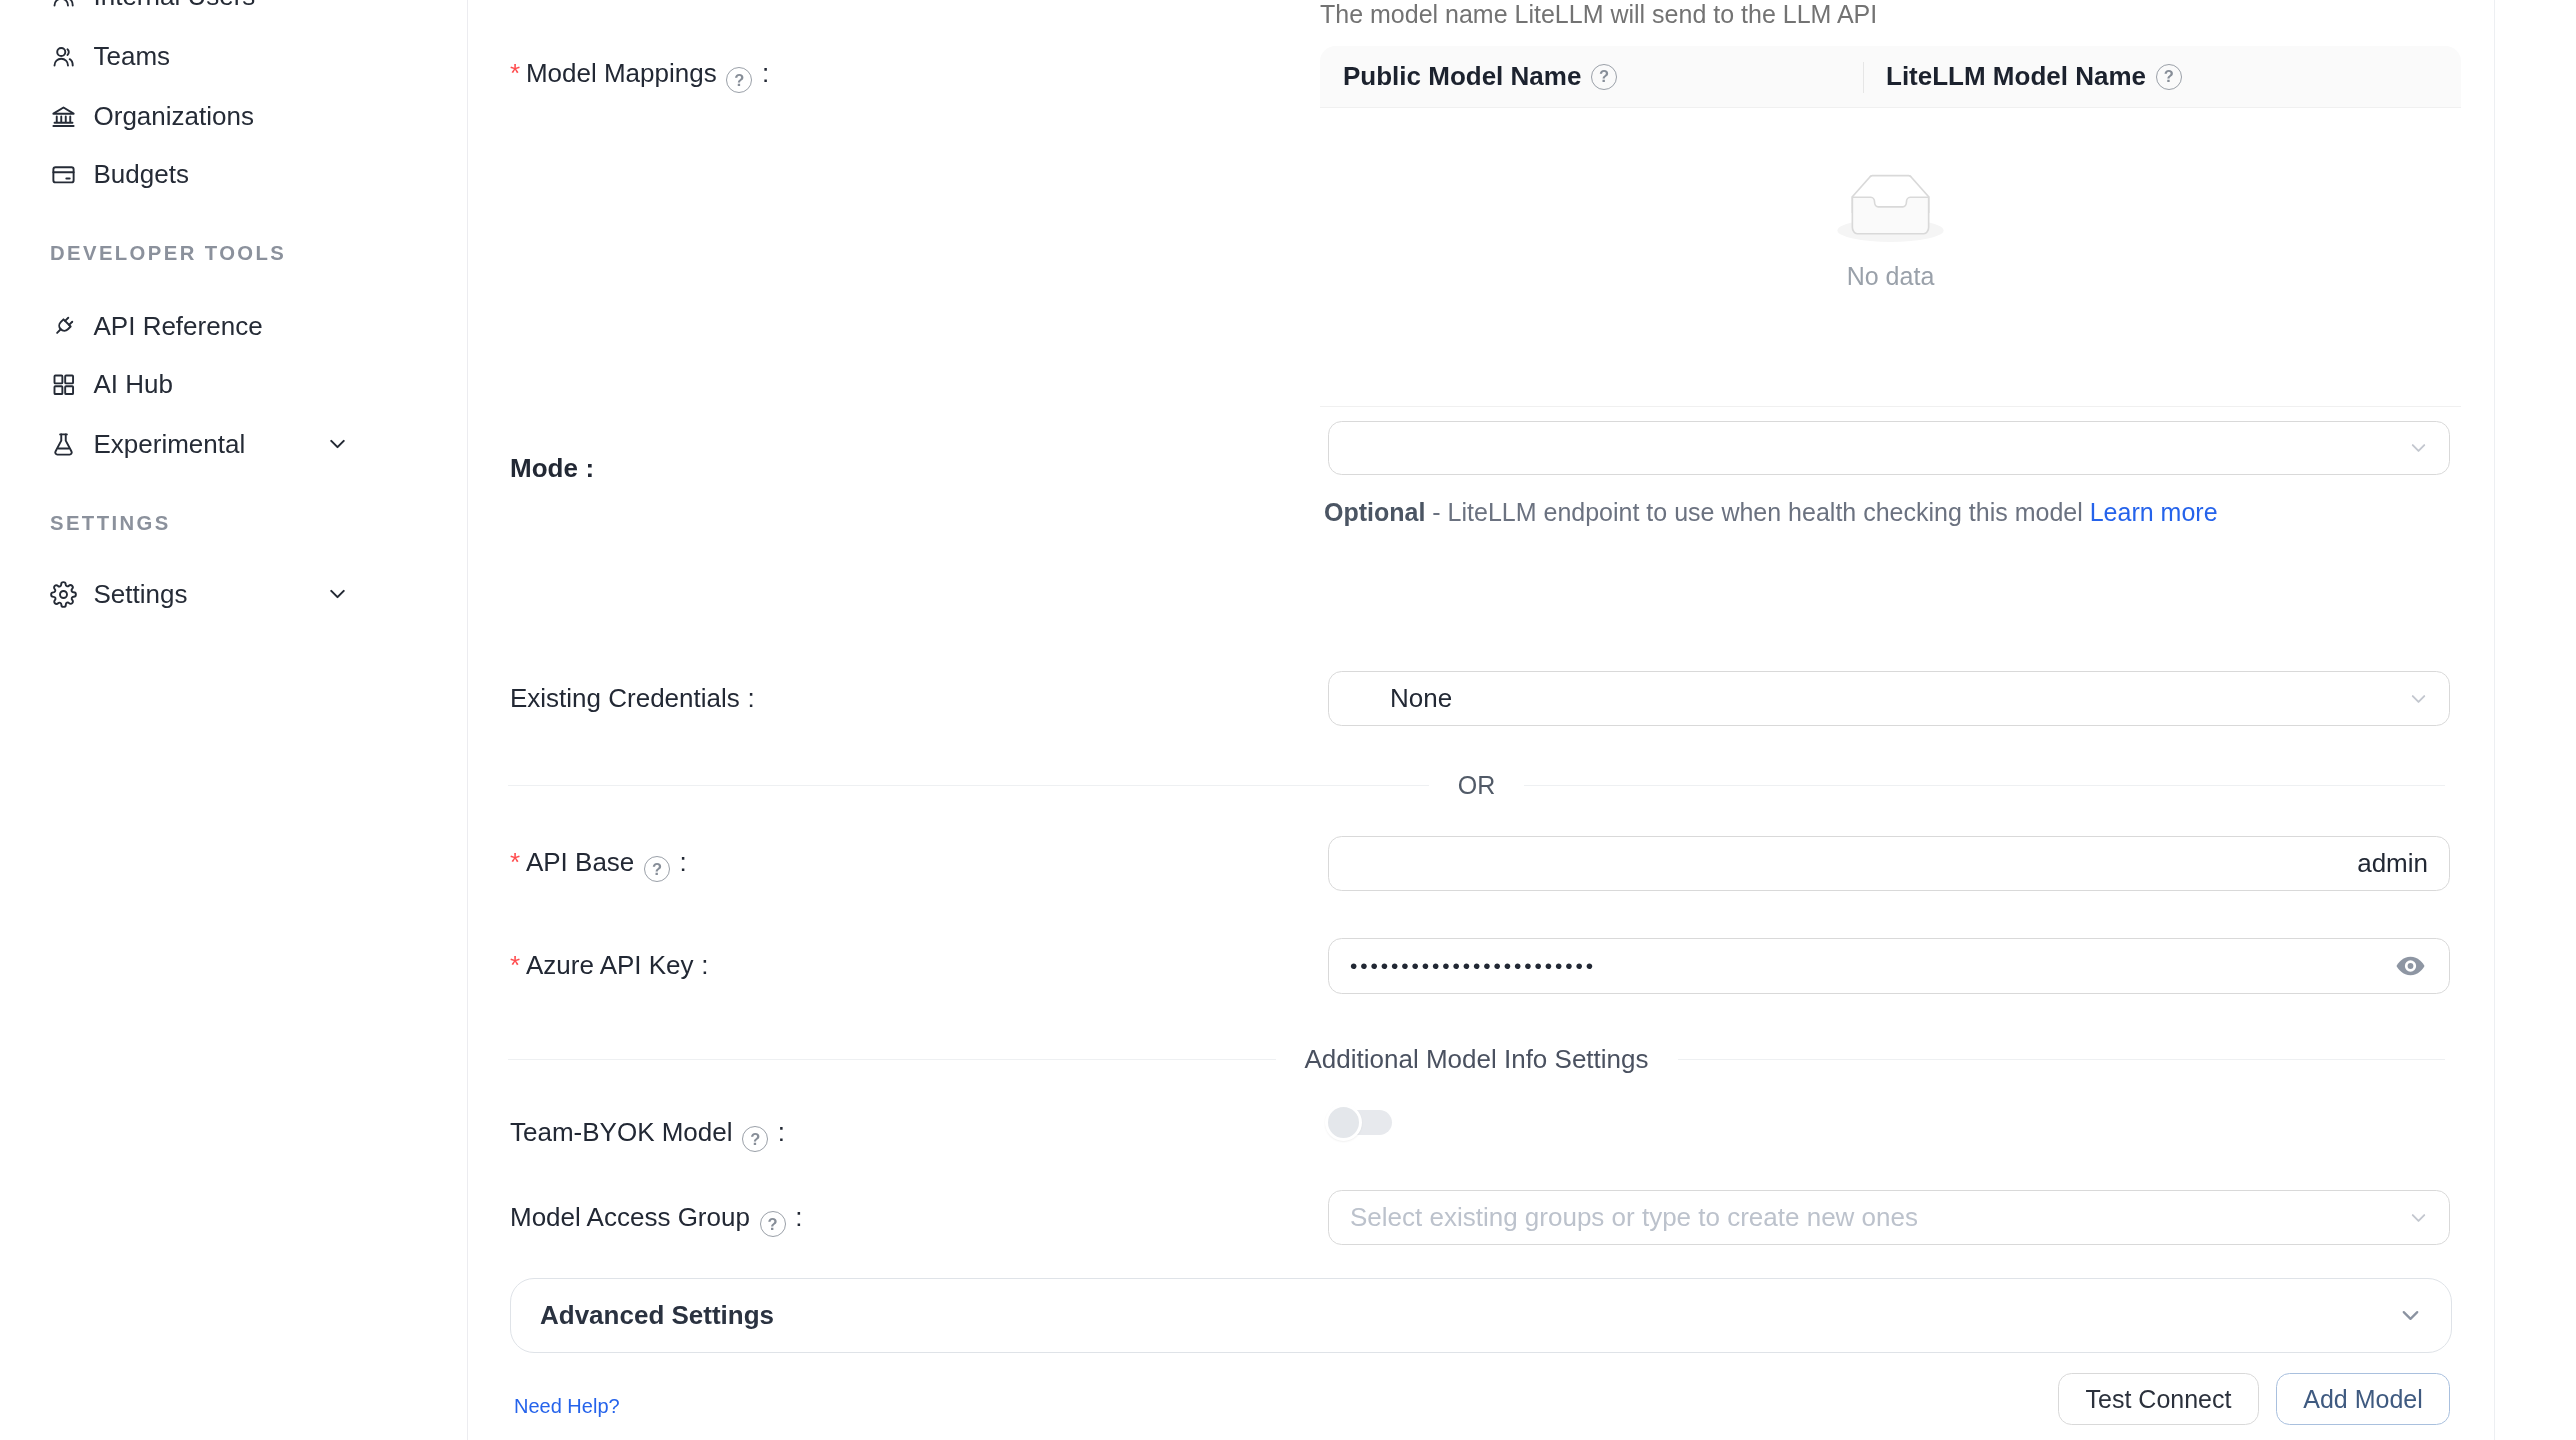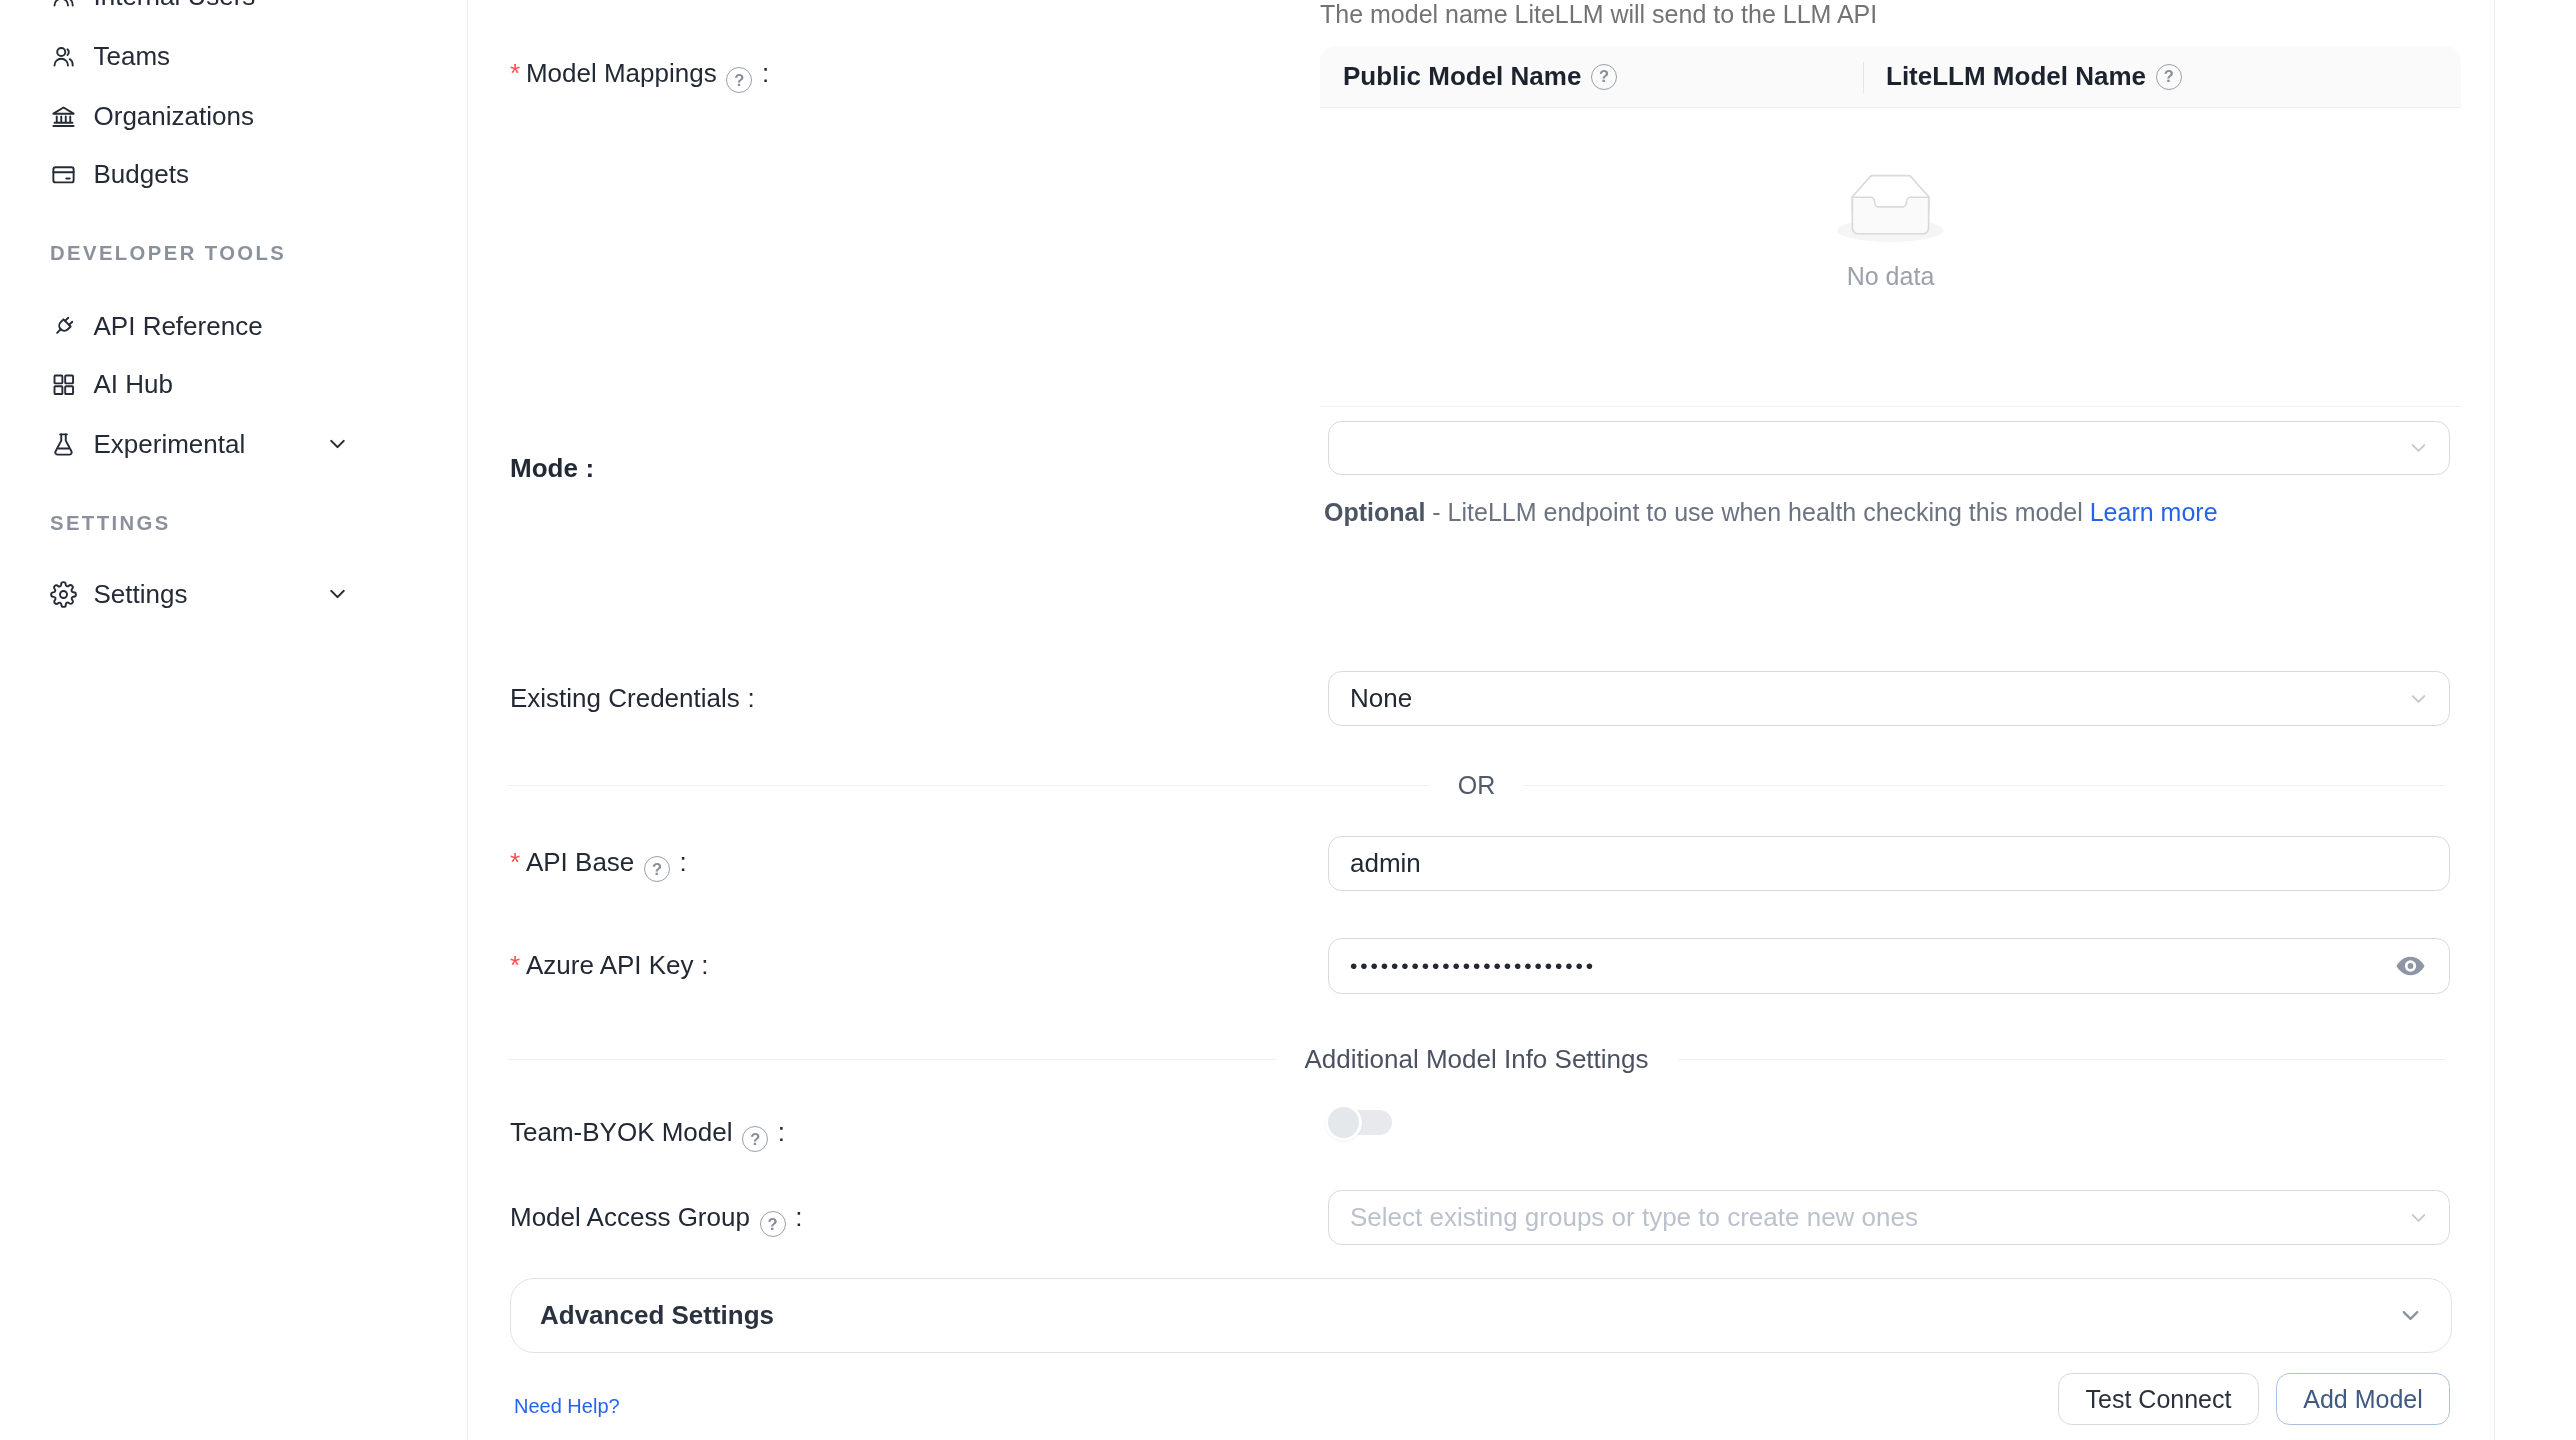--- a/index.html
+++ b/index.html
@@ -39,21 +39,21 @@
   .empty-wrap { position:absolute; left:0; top:128px; width:1141px; text-align:center; }
   .empty-icon { display:inline-block; }
   .no-data { margin-top:15.5px; font-size:25px; color:#9aa1aa; }
 
   
   .field { position:absolute; left:1328px; width:1122px; background:#fff; border:1px solid #d9d9d9; border-radius:13.6px; display:flex; align-items:center; }
   .field .val { padding-left:21px; font-size:26px; color:#222834; }
   .field .placeholder { padding-left:21px; font-size:26px; color:#bcc2cc; }
   .sel-chevron { position:absolute; right:19.4px; top:50%; transform:translateY(-50%); width:23px; height:23px; }
   .sel-chevron svg { width:23px; height:23px; stroke:#c3c7cf; fill:none; stroke-width:2; stroke-linecap:round; stroke-linejoin:round; }
-  input.text-input { position:absolute; left:1328px; width:1122px; border:1px solid #d9d9d9; border-radius:13.6px; font-family:"Liberation Sans",sans-serif; font-size:26px; color:#222834; padding:0 21px; background:#fff; outline:none; }
+  input.text-input { position:absolute; left:1328px; width:1122px; border:1px solid #d9d9d9; border-radius:13.6px; font-family:"Liberation Sans",sans-serif; font-size:26px; color:#222834; padding:0 21px; background:#fff; outline:none;text-align:right; }
 
   .mode-hint { position:absolute; left:1324px; top:492px; width:930px; font-size:25px; line-height:41px; color:#6b7280; }
   .mode-hint b { color:#4b5563; font-weight:700; }
   .link { color:#2563eb; cursor:pointer; font-weight:500; }
 
   .credentials-note { position:absolute; left:510px; top:605px; font-size:26px; color:#5b6472; }
 
   .h-divider { position:absolute; left:508px; width:1937px; display:flex; align-items:center; }
   .h-divider .line { flex:1; height:1px; background:#eef0f2; }
   .h-divider .txt { padding:0 29px; font-size:25px; color:#515a67; white-space:nowrap; }
@@ -244,21 +244,21 @@
       </span>
     </div>
     <div class="mode-hint">
       <b>Optional</b><span> - LiteLLM endpoint to use when health checking this model </span><span class="link">Learn more</span>
     </div>
 
 
     <div class="row-label" style="top:679px;">
       <span>Existing Credentials</span><span class="colon" style="margin-left:7.7px;">:</span>
     </div>
-    <div class="field" style="top:671px; height:55px;">
+    <div class="field" style="top:671px; height:55px;padding-left:40px;">
       <span class="val">None</span>
       <span class="sel-chevron">
         <svg viewBox="0 0 24 24">
             <polyline points="6 9 12 15 18 9"></polyline>
           </svg>
       </span>
     </div>
 
     <div class="h-divider" style="top:766px; height:39px;">
       <div class="line"></div>

